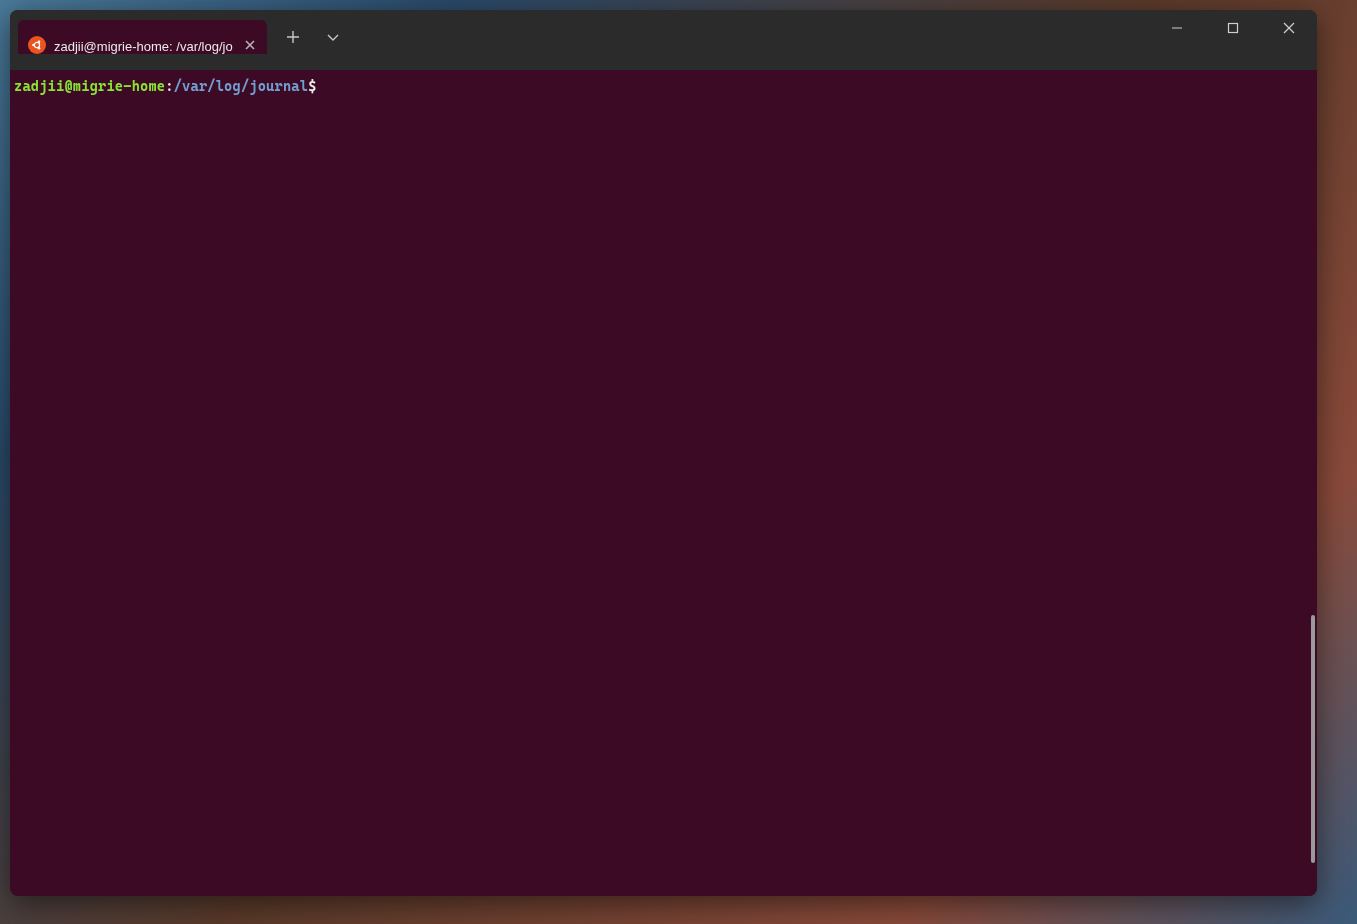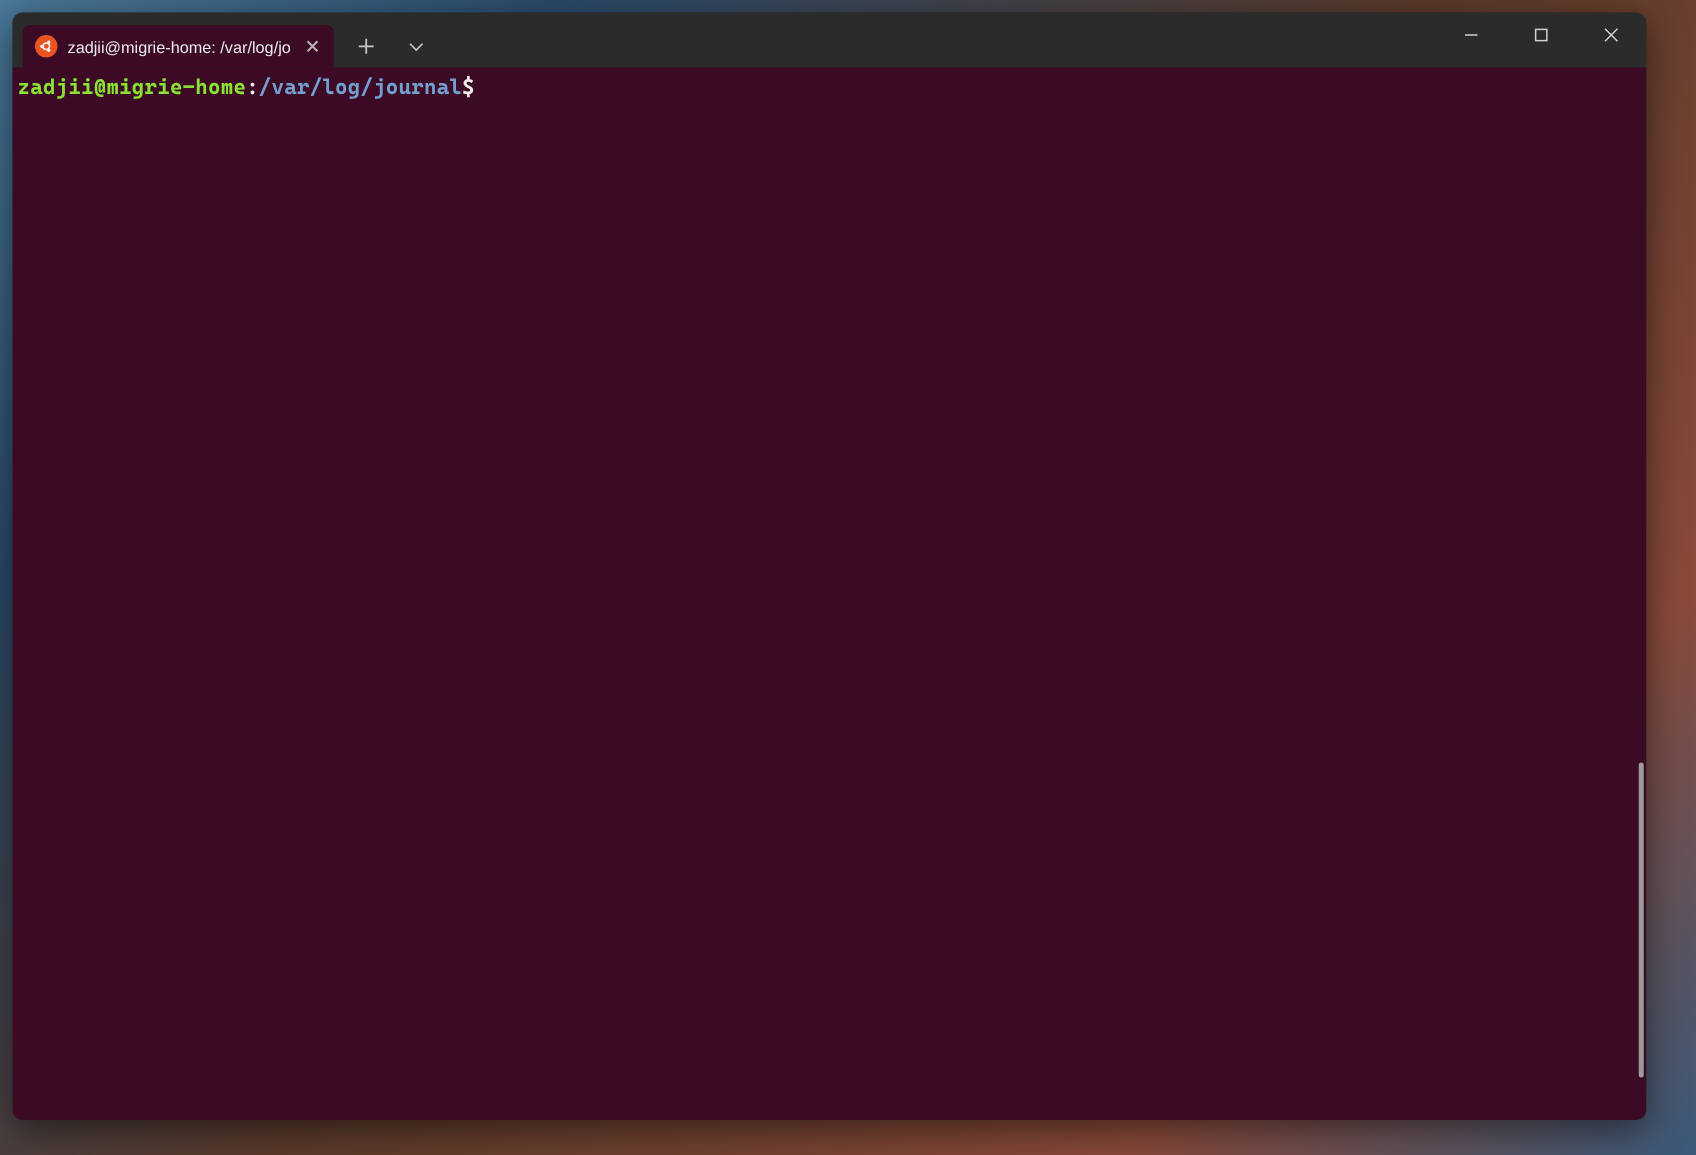--- a/index.html
+++ b/index.html
@@ -37,21 +37,21 @@
     align-items: flex-start;
     height: 44px;
     padding-top: 10px;
     padding-left: 8px;
   }
   .tab {
     height: 34px;
     background: #3c0a25;
     border-radius: 6px 6px 0 0;
     display: flex;
-    align-items: center;
+    align-items: flex-end;
     padding: 0 8px 0 10px;
     min-width: 240px;
     max-width: 280px;
     color: #e6e6e6;
     font-size: 13px;
     gap: 8px;
     position: relative;
   }
   .tab .ubuntu-logo {
     width: 18px;
@@ -114,24 +114,25 @@
     align-items: center;
     justify-content: center;
     cursor: pointer;
   }
   .win-ctrl svg { stroke: #d0d0d0; stroke-width: 1.2; fill: none; }
   .terminal-body {
     flex: 1 1 auto;
     background: #3c0a25;
     position: relative;
     font-family: "Cascadia Mono","Cascadia Code","Consolas",monospace;
-    font-size: 17px;
+    font-size: 14px;
     line-height: 22px;
     color: #eeeeec;
     padding: 4px 4px;
+    margin-top: 16px;
   }
   .prompt-line { white-space: pre; font-weight: 700; letter-spacing: 0.2px; }
   .p-user { color: #8ae234; }
   .p-sep  { color: #eeeeec; }
   .p-path { color: #729fcf; }
   .p-dollar { color: #eeeeec; }
   .cursor {
     display: inline-block;
     width: 10px;
     height: 19px;

